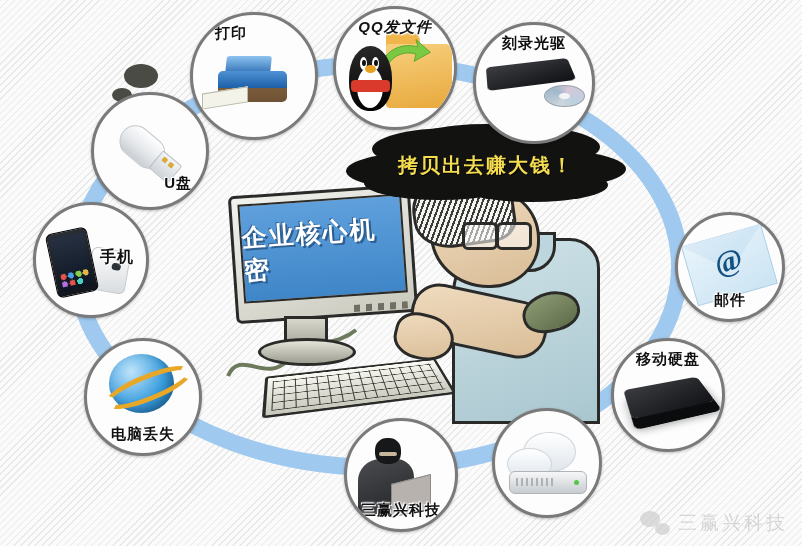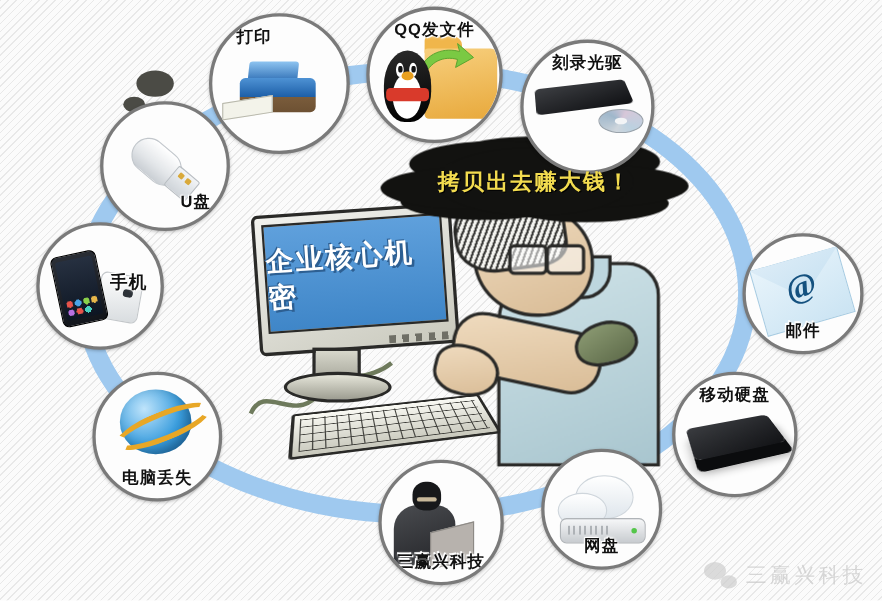--- a/index.html
+++ b/index.html
@@ -297,21 +297,21 @@
     <div class="art">
       <div class="printer">
         <div class="ptray"></div>
         <div class="pbody"></div>
         <div class="ppaper"></div>
       </div>
     </div>
     <div class="lab lab-top" style="text-align:left;padding-left:22px;">打印</div>
   </div>
 
-  <div class="node" style="left:333px;top:6px;width:118px;height:118px;">
+  <div class="node" style="left:333px;top:6px;width:118px;height:118px;font-style:italic;">
     <div class="art">
       <div class="folder">
         <div class="ftab"></div>
         <div class="fbody"></div>
       </div>
       <div class="arrow" style="left:36%;top:24%;width:46%;height:32%;">
         <svg viewBox="0 0 60 40">
           <path d="M2,32 C10,10 30,6 44,10 L42,2 L58,16 L40,26 L42,18 C28,14 14,20 8,36 Z" fill="#7ac943" stroke="#5aa32f" stroke-width="1"></path>
         </svg>
       </div>
@@ -324,21 +324,21 @@
         <div class="qqeye" style="left:54%;">
             <i></i>
           </div>
         <div class="qqbeak"></div>
         <div class="qqscarf"></div>
       </div>
     </div>
     <div class="lab lab-top">QQ发文件</div>
   </div>
 
-  <div class="node" style="left:473px;top:36px;width:116px;height:116px;font-family:Liberation Serif, serif;">
+  <div class="node" style="left:473px;top:22px;width:116px;height:116px;font-family:Liberation Serif, serif;">
     <div class="art">
       <div class="drive">
         <div class="dtop"></div>
         <div class="disc"></div>
       </div>
     </div>
     <div class="lab lab-top">刻录光驱</div>
   </div>
 
 
@@ -364,21 +364,20 @@
     <div class="art">
       <div class="cloudbox">
         <div class="cl1"></div>
         <div class="cl2"></div>
         <div class="nasbox">
             <div class="vent"></div>
             <div class="led"></div>
           </div>
       </div>
     </div>
-    <div class="lab lab-bot">网盘</div>
   </div>
 
   <div class="node" style="left:344px;top:418px;width:108px;height:108px;">
     <div class="art">
       <div class="hacker">
         <div class="hbody"></div>
         <div class="hhead"></div>
         <div class="heye"></div>
         <div class="hlap"></div>
       </div>

